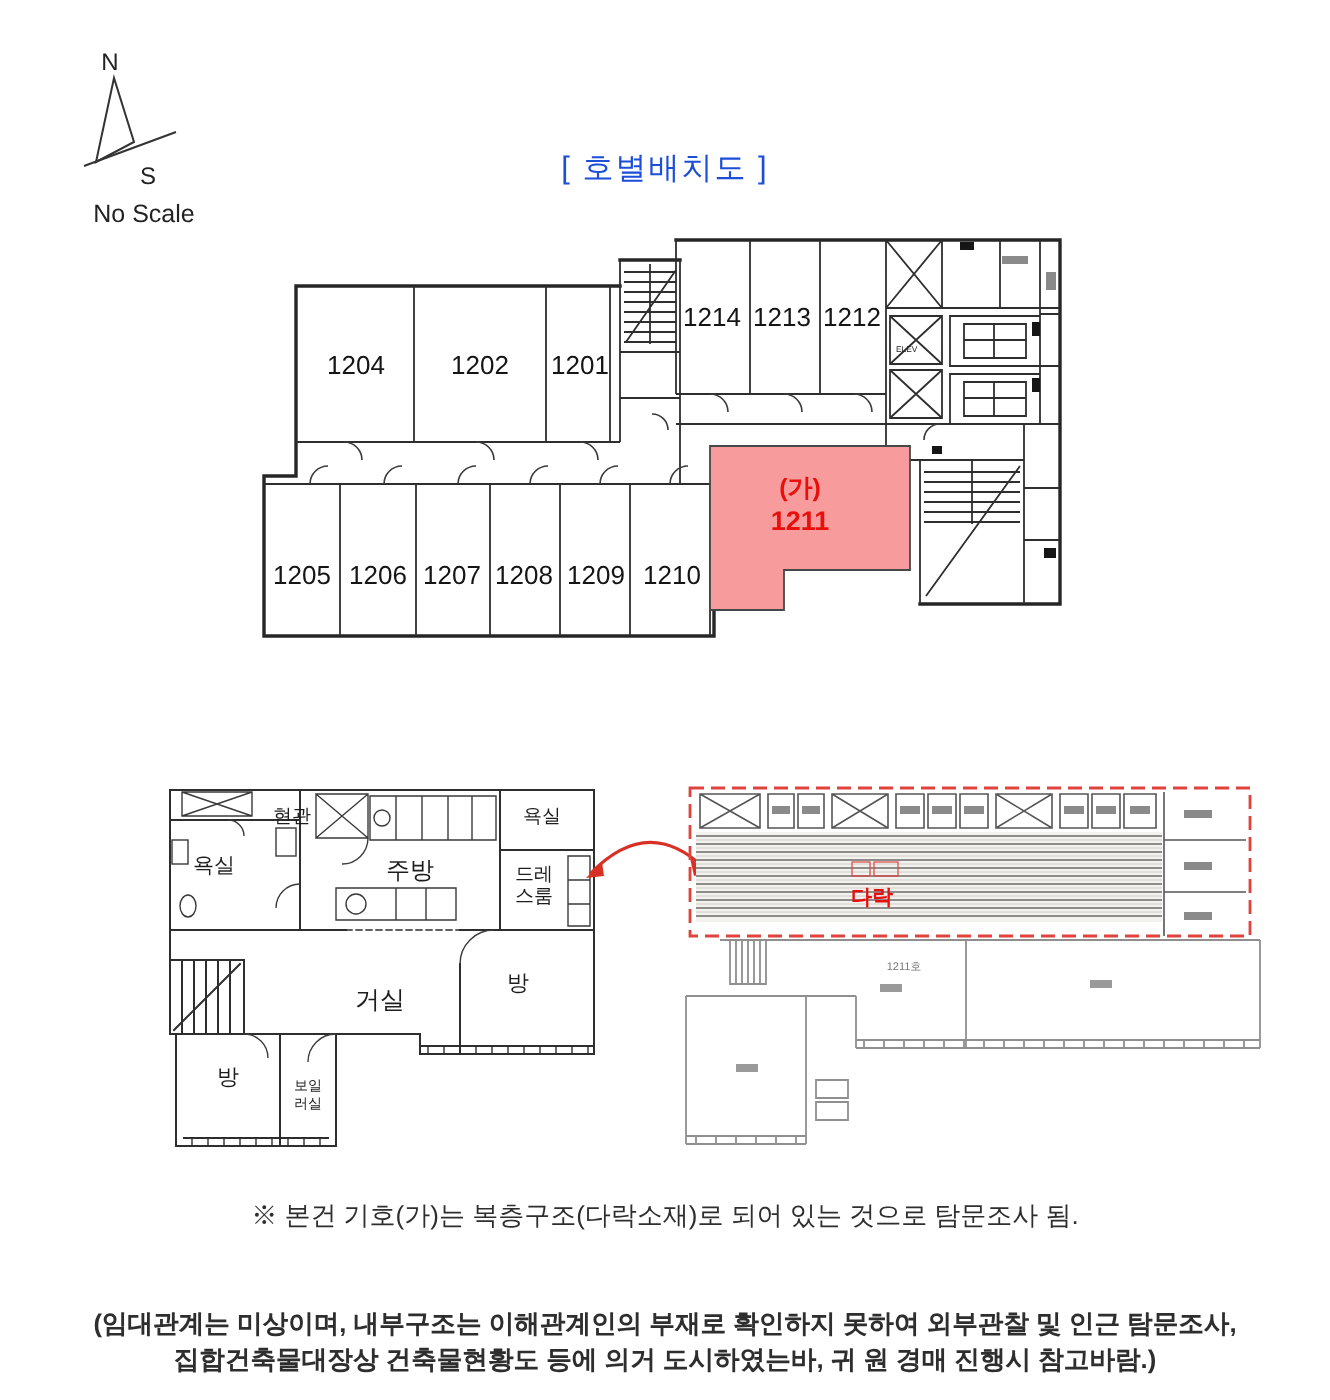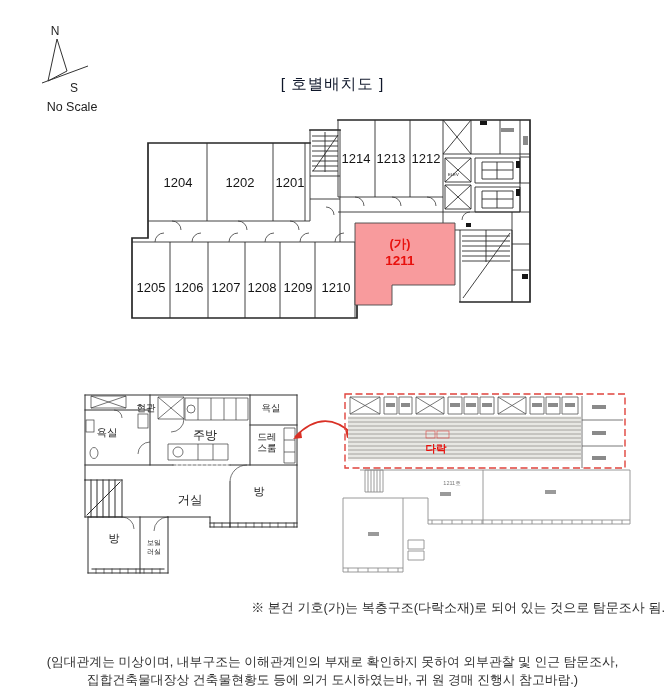--- a/index.html
+++ b/index.html
@@ -1,23 +1,23 @@
 <!DOCTYPE html>
 <html><head>
 <meta charset="utf-8">
 <style>
   html,body{margin:0;padding:0;background:#fff;}
   .page{position:relative;width:665px;height:700px;background:#ffffff;overflow:hidden;
         font-family:"Liberation Sans",sans-serif;color:#111;}
   .abs{position:absolute;}
   .plan-title{left:0;top:74px;width:100%;text-align:center;font-size:15.5px;
-              letter-spacing:1px;color:#0f172a;}
+              letter-spacing:1px;color:#1d4ed8;}
   .plan-title.second{top:364px;}
-  .note1{left:0;top:599px;width:100%;text-align:right;font-size:13px;color:#2e2e2e;}
-  .note2{left:0;top:653px;width:100%;text-align:center;font-size:12.8px;line-height:18px;color:#2e2e2e;}
+  .note1{left:0;top:599px;width:100%;text-align:center;font-size:13px;color:#2e2e2e;}
+  .note2{left:0;top:653px;width:100%;text-align:center;font-size:12.8px;line-height:18px;color:#2e2e2e;font-weight:bold;}
   svg text{font-family:"Liberation Sans",sans-serif;}
   .unitnum{font-size:13px;fill:#151515;text-anchor:middle;}
   .roomlbl{fill:#1d1d1d;text-anchor:middle;}
 </style>
 </head>
 <body>
 
 <div class="page">
 
   <svg class="abs" style="left:28px;top:20px;" width="90" height="98" viewBox="0 0 90 98">

